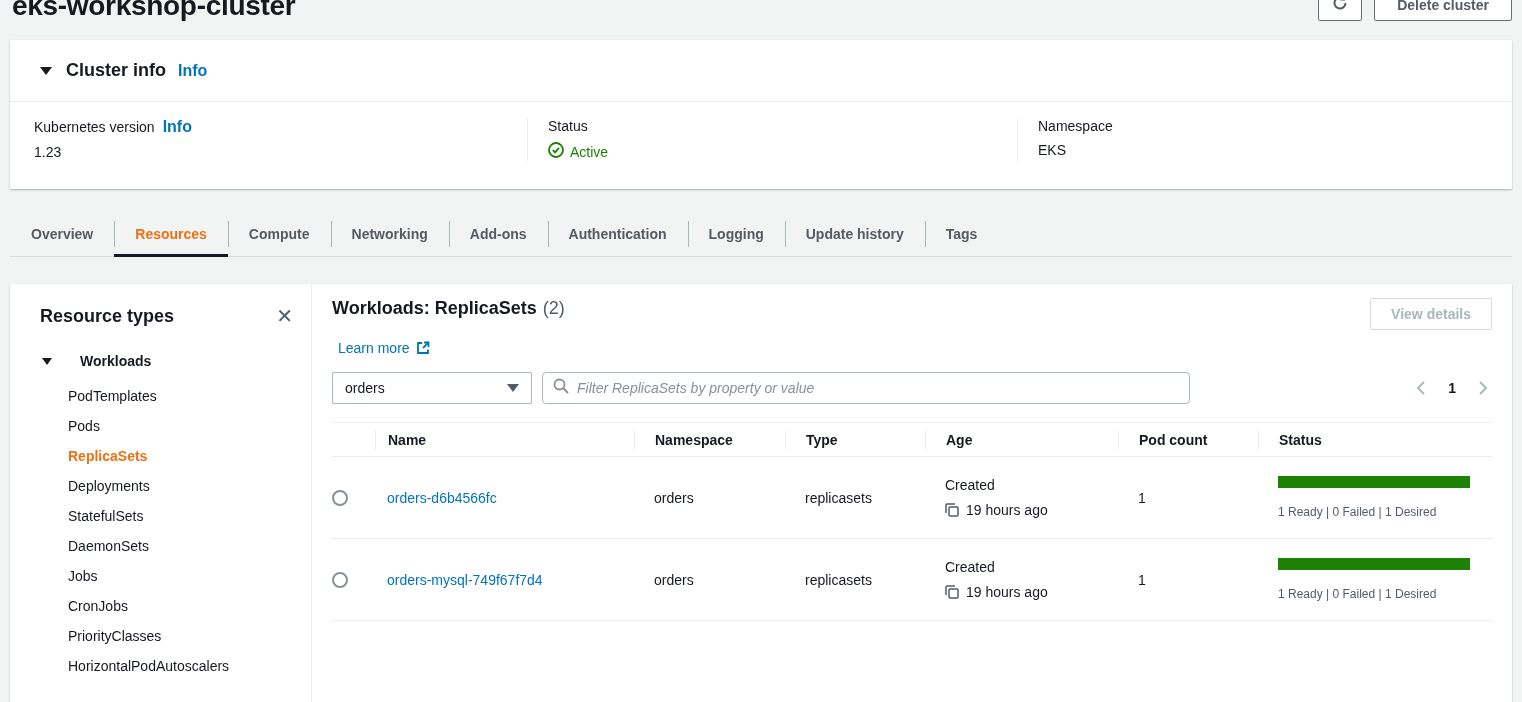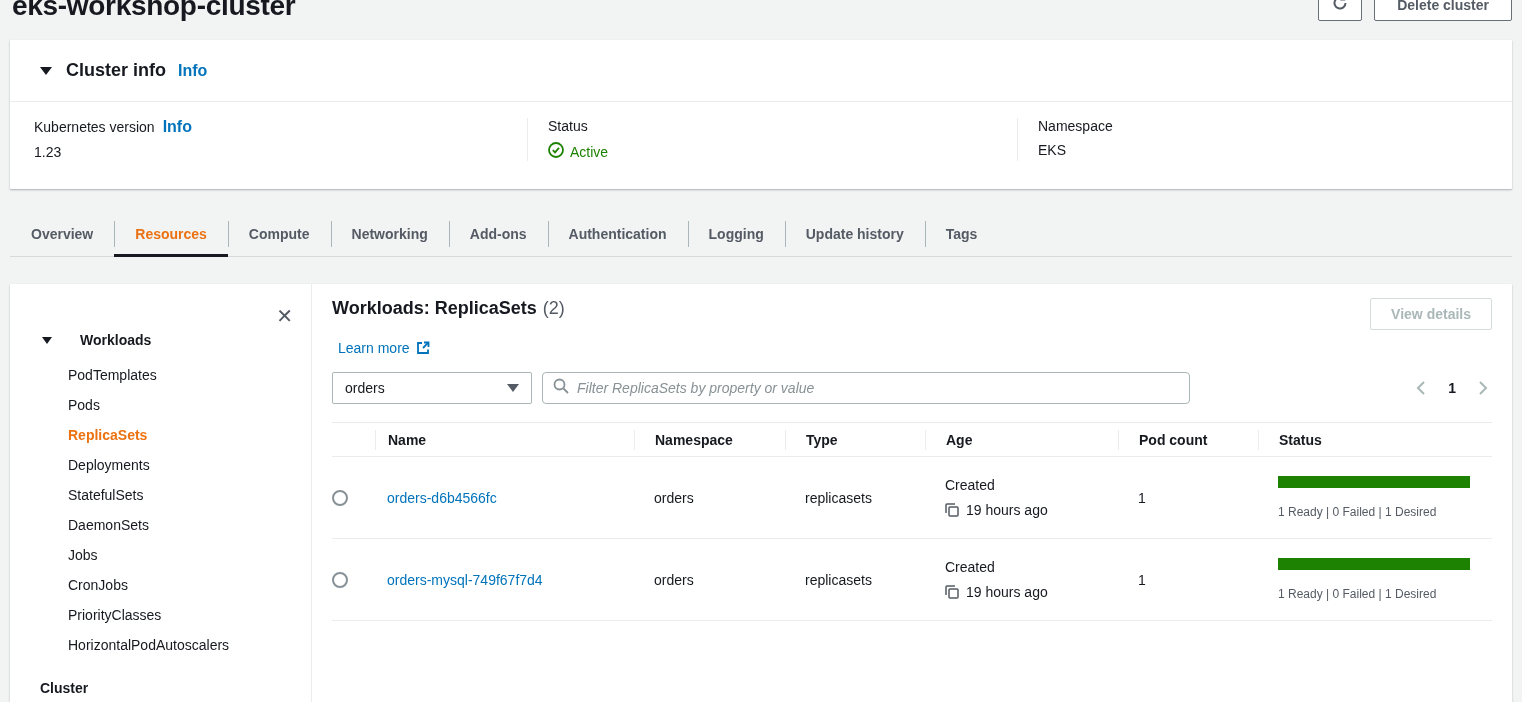--- a/index.html
+++ b/index.html
@@ -225,20 +225,21 @@
   <div class="tab">Add-ons</div>
   <div class="tab">Authentication</div>
   <div class="tab">Logging</div>
   <div class="tab">Update history</div>
   <div class="tab">Tags</div>
 </div>
 
 <div class="card main-card">
 
   <div class="rp">
+    <div class="rp-title">Resource types</div>
     <span class="rp-close">✕</span>
     <div class="tree">
       <div class="tree-group">
         <span class="caret-down"></span>
         <span>Workloads</span>
       </div>
       <div class="tree-item">PodTemplates</div>
       <div class="tree-item">Pods</div>
       <div class="tree-item active">ReplicaSets</div>
       <div class="tree-item">Deployments</div>

